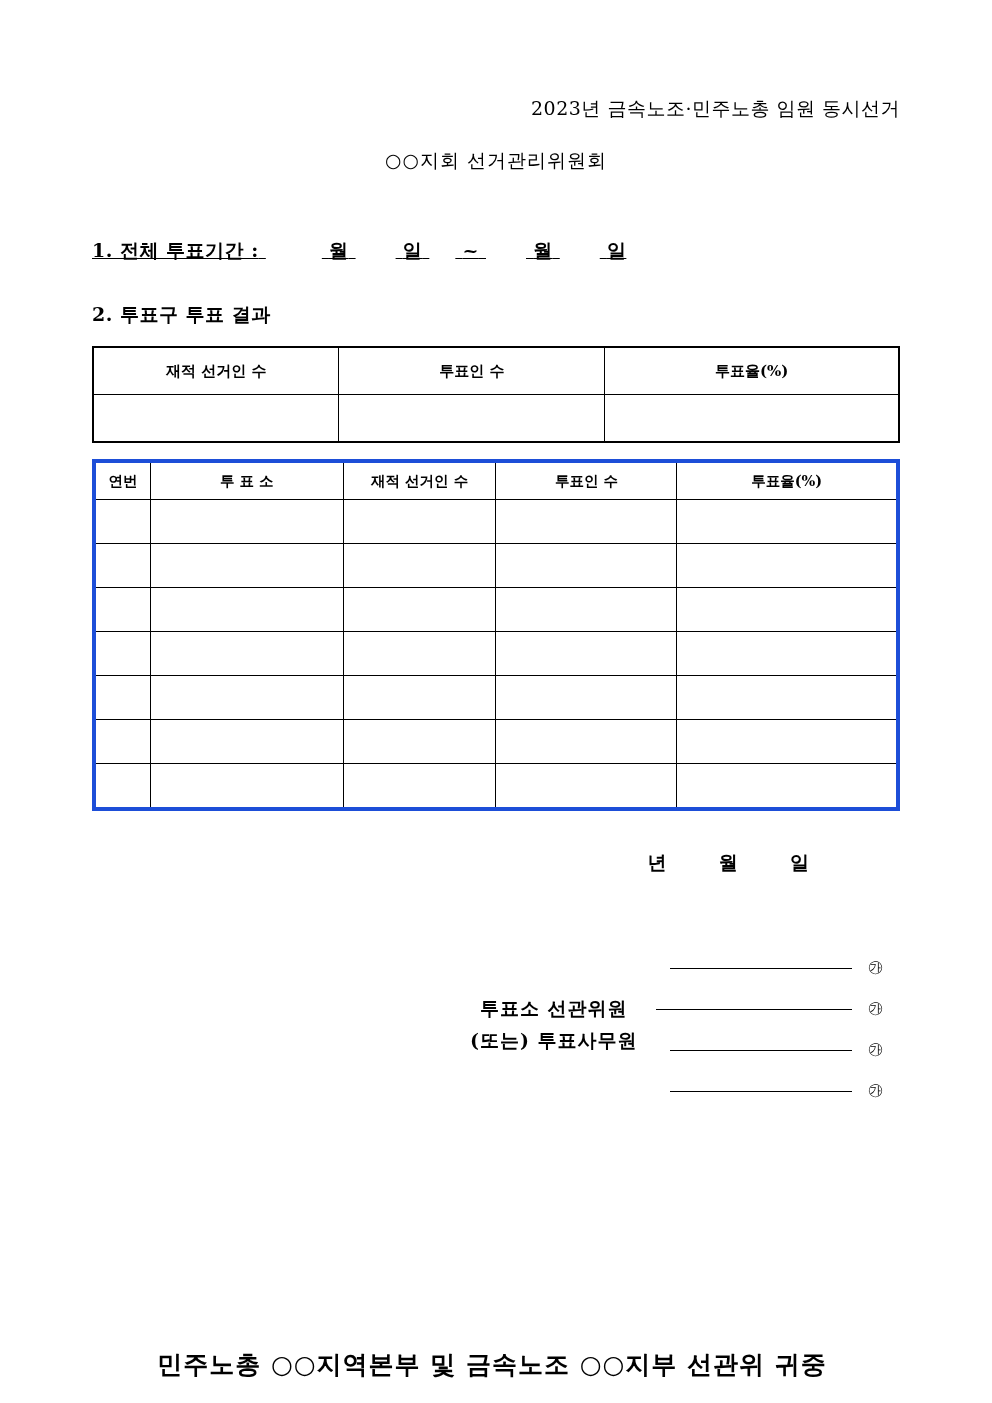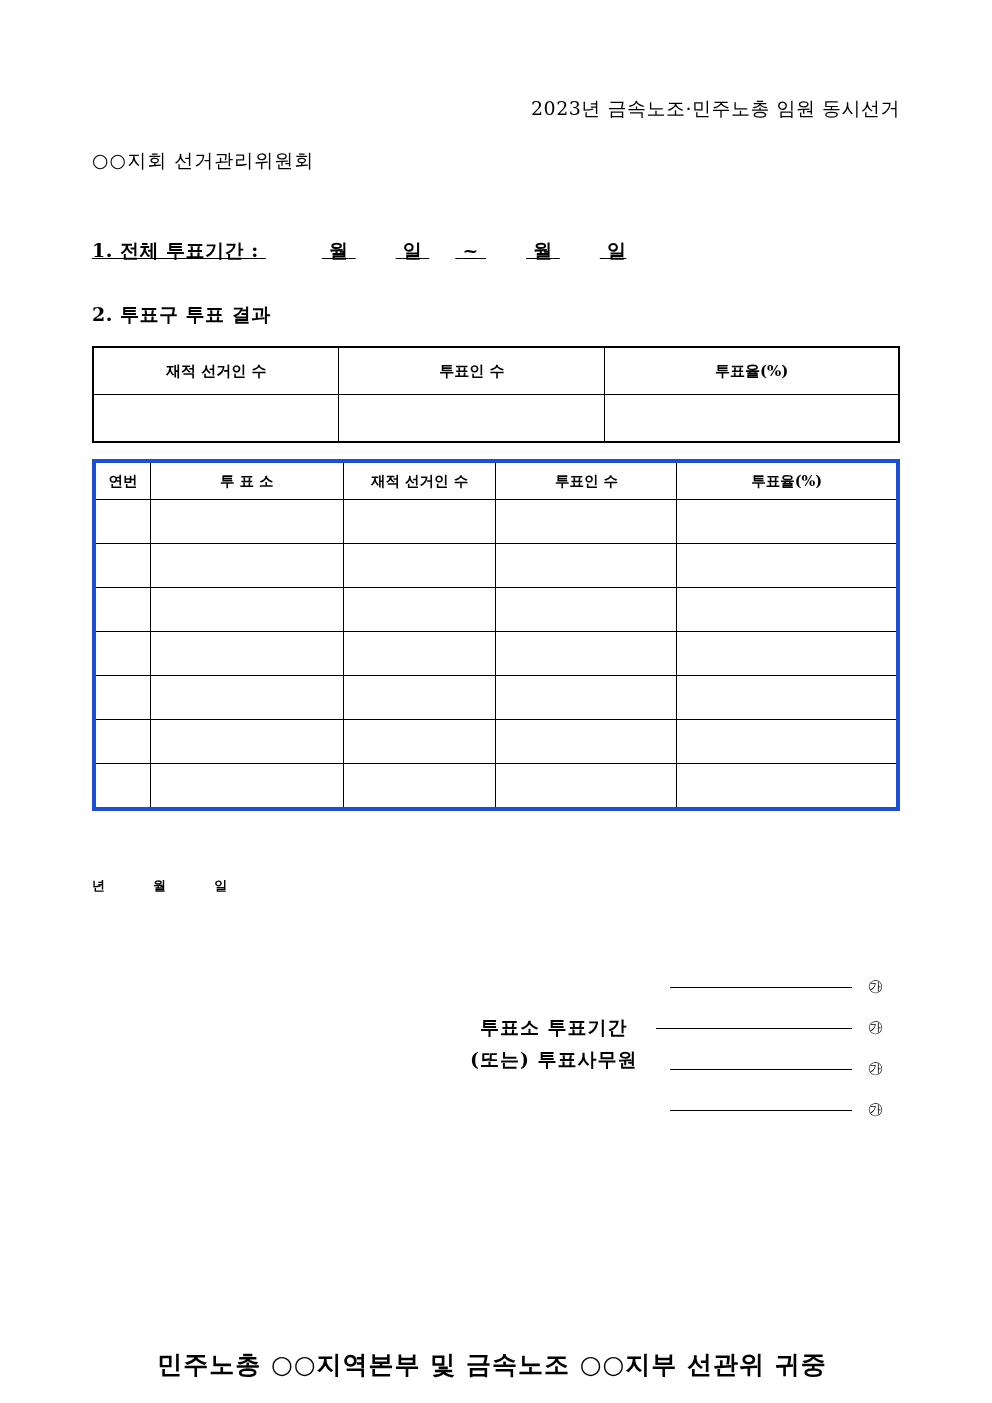--- a/index.html
+++ b/index.html
@@ -30,20 +30,21 @@
   }
   .main-title {
     text-align: center;
     font-size: 37px;
     font-weight: bold;
     letter-spacing: 2px;
     margin-top: 24px;
     font-family: "DejaVu Serif", serif;
   }
   .committee {
+    text-align: center;
     font-size: 19px;
     letter-spacing: 1px;
     margin-top: 26px;
     font-family: "DejaVu Serif", serif;
   }
   .section-line {
     font-size: 19px;
     font-weight: bold;
     font-family: "DejaVu Serif", serif;
     letter-spacing: 0.5px;
@@ -90,23 +91,23 @@
     height: 41px;
     text-align: center;
     vertical-align: middle;
     font-size: 15px;
     font-weight: bold;
     font-family: "DejaVu Serif", serif;
   }
   table.t2 th { height: 34px; font-size: 14.5px; }
 
   .date-line {
-    margin-top: 66px;
-    text-align: left;
-    font-size: 13px;
+    margin-top: 39px;
+    text-align: right;
+    font-size: 19px;
     font-weight: bold;
     letter-spacing: 1px;
     font-family: "DejaVu Serif", serif;
     padding-right: 90px;
   }
   .date-line .gap { display: inline-block; width: 36px; }
 
   .sign-block {
     margin-top: 58px;
     position: relative;
@@ -282,21 +283,21 @@
   <div class="date-line">
     <span>년</span>
     <span class="gap"></span>
     <span>월</span>
     <span class="gap"></span>
     <span>일</span>
   </div>
 
   <div class="sign-block">
     <div class="sign-labels">
-      <div>투표소 투표기간</div>
+      <div>투표소 선관위원</div>
       <div>(또는) 투표사무원</div>
     </div>
     <div class="sign-rows">
       <div class="sign-row first">
         <div class="rule"></div>
         <div class="seal">㉮</div>
       </div>
       <div class="sign-row second">
         <div class="rule"></div>
         <div class="seal">㉮</div>

